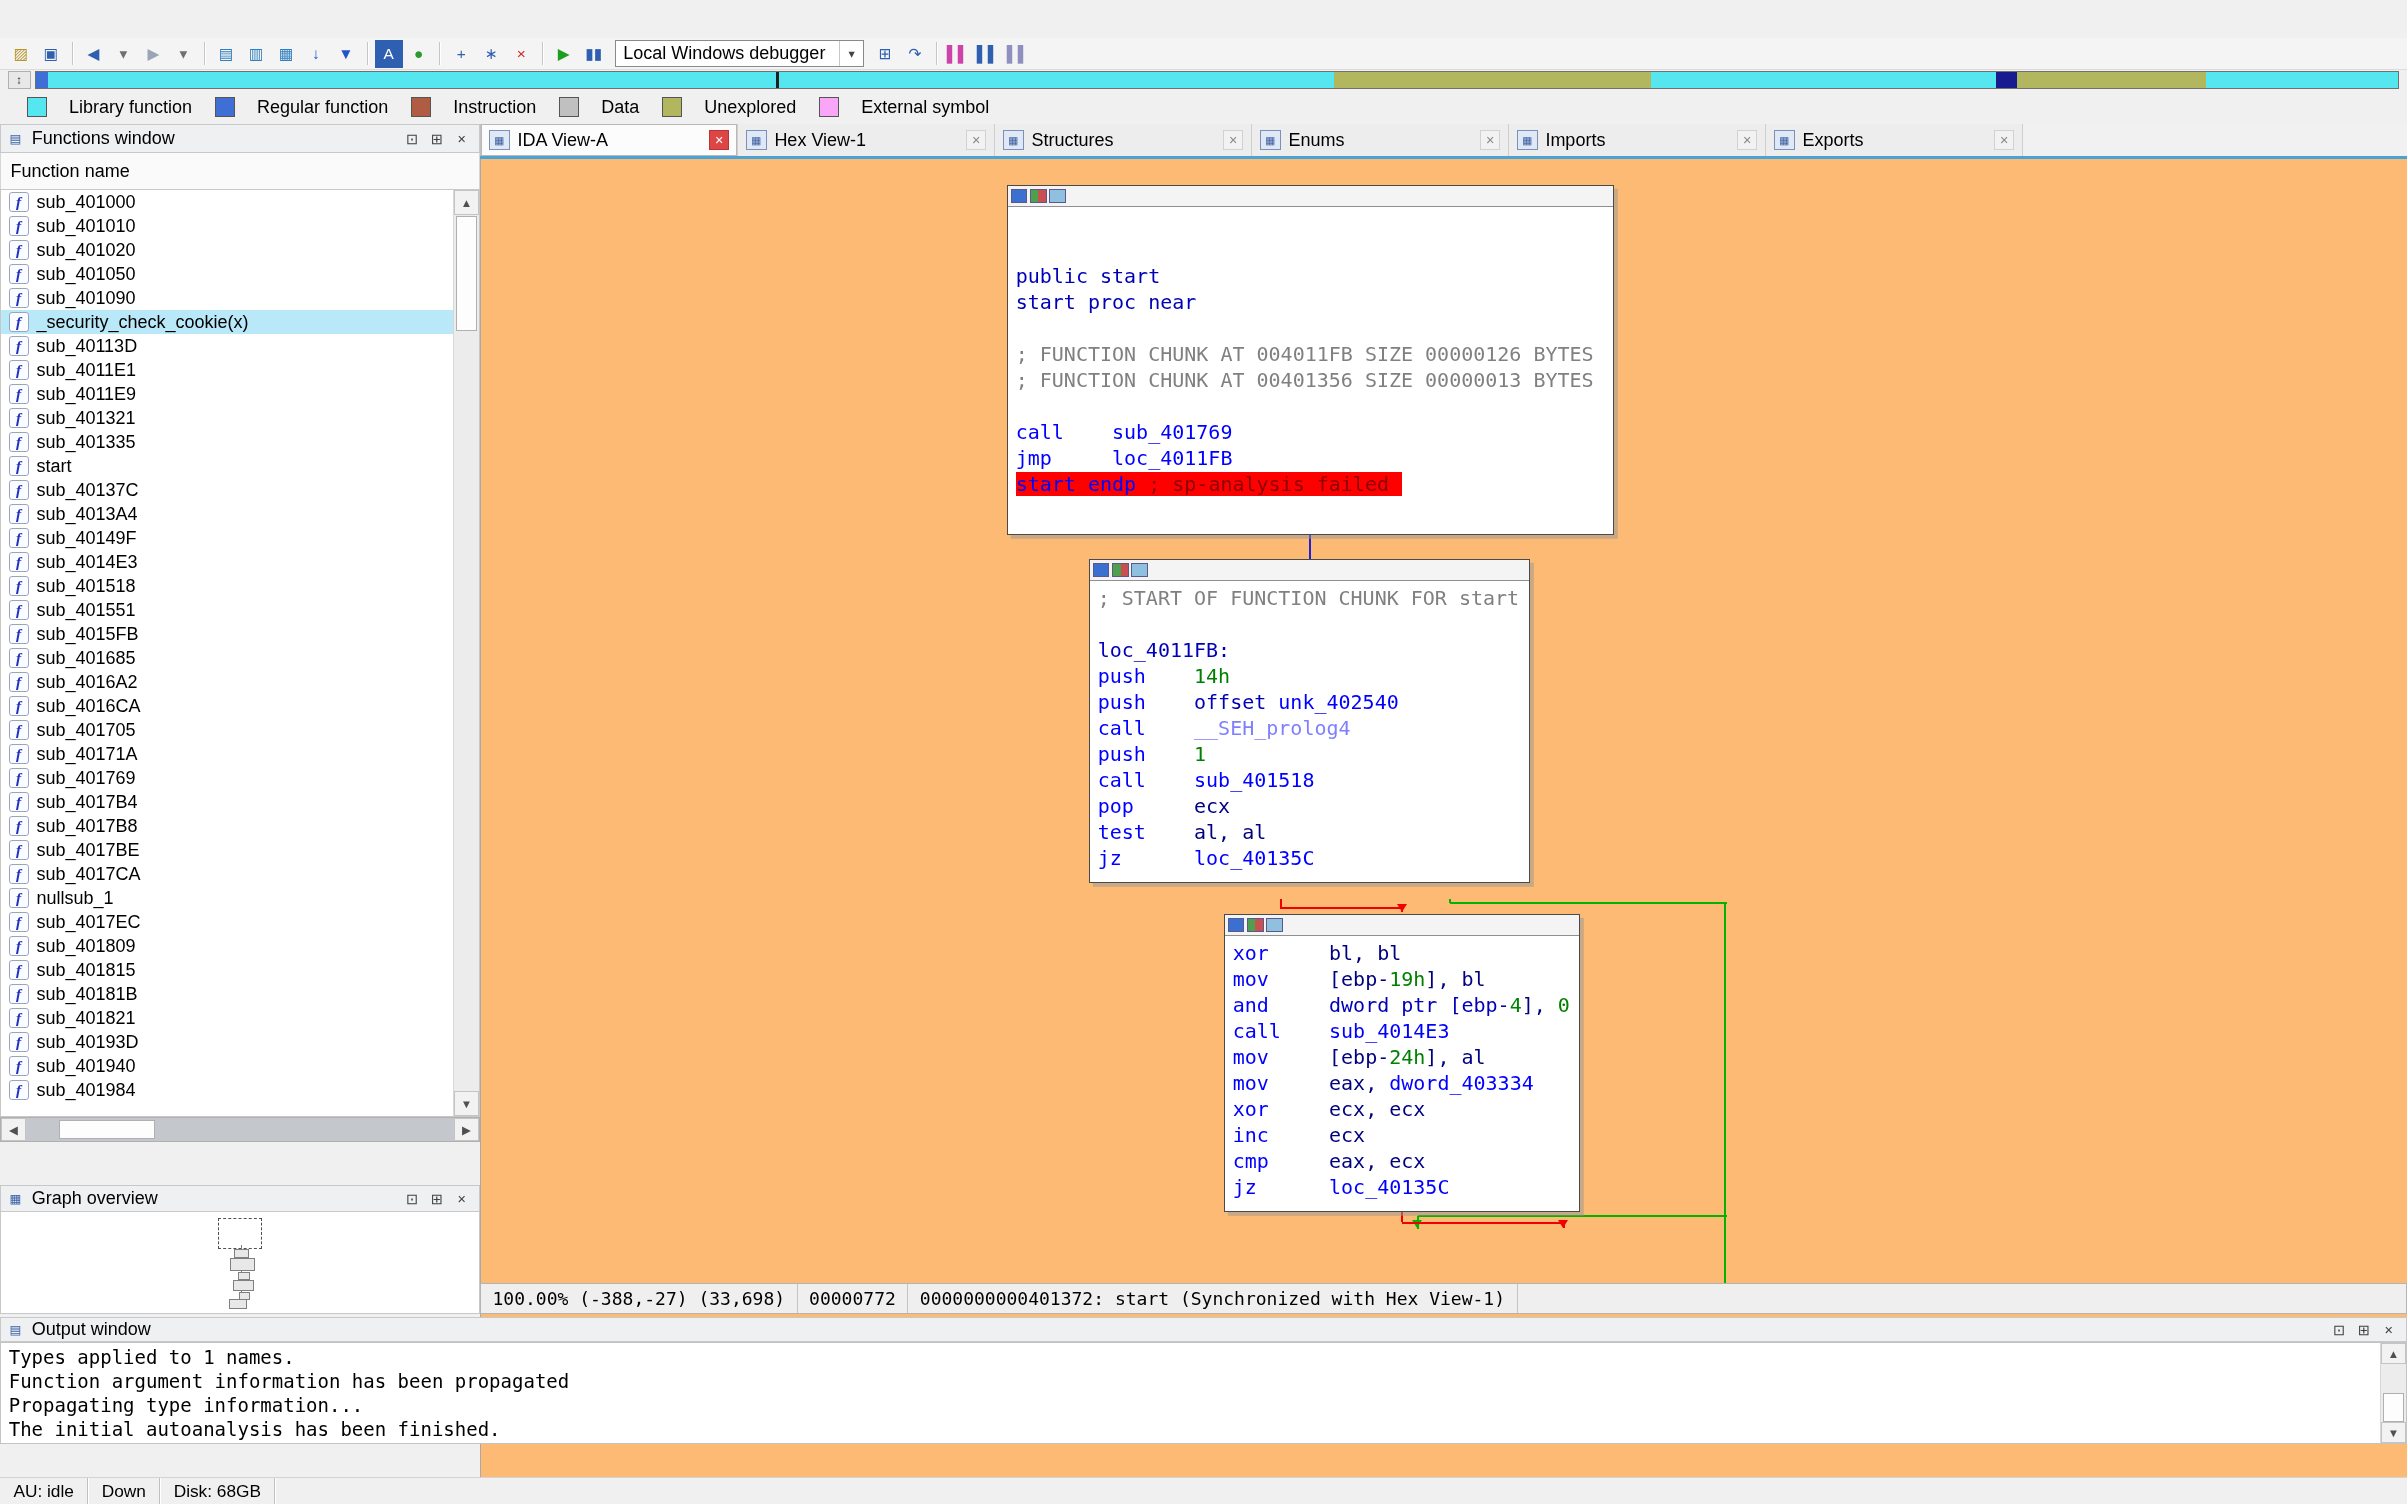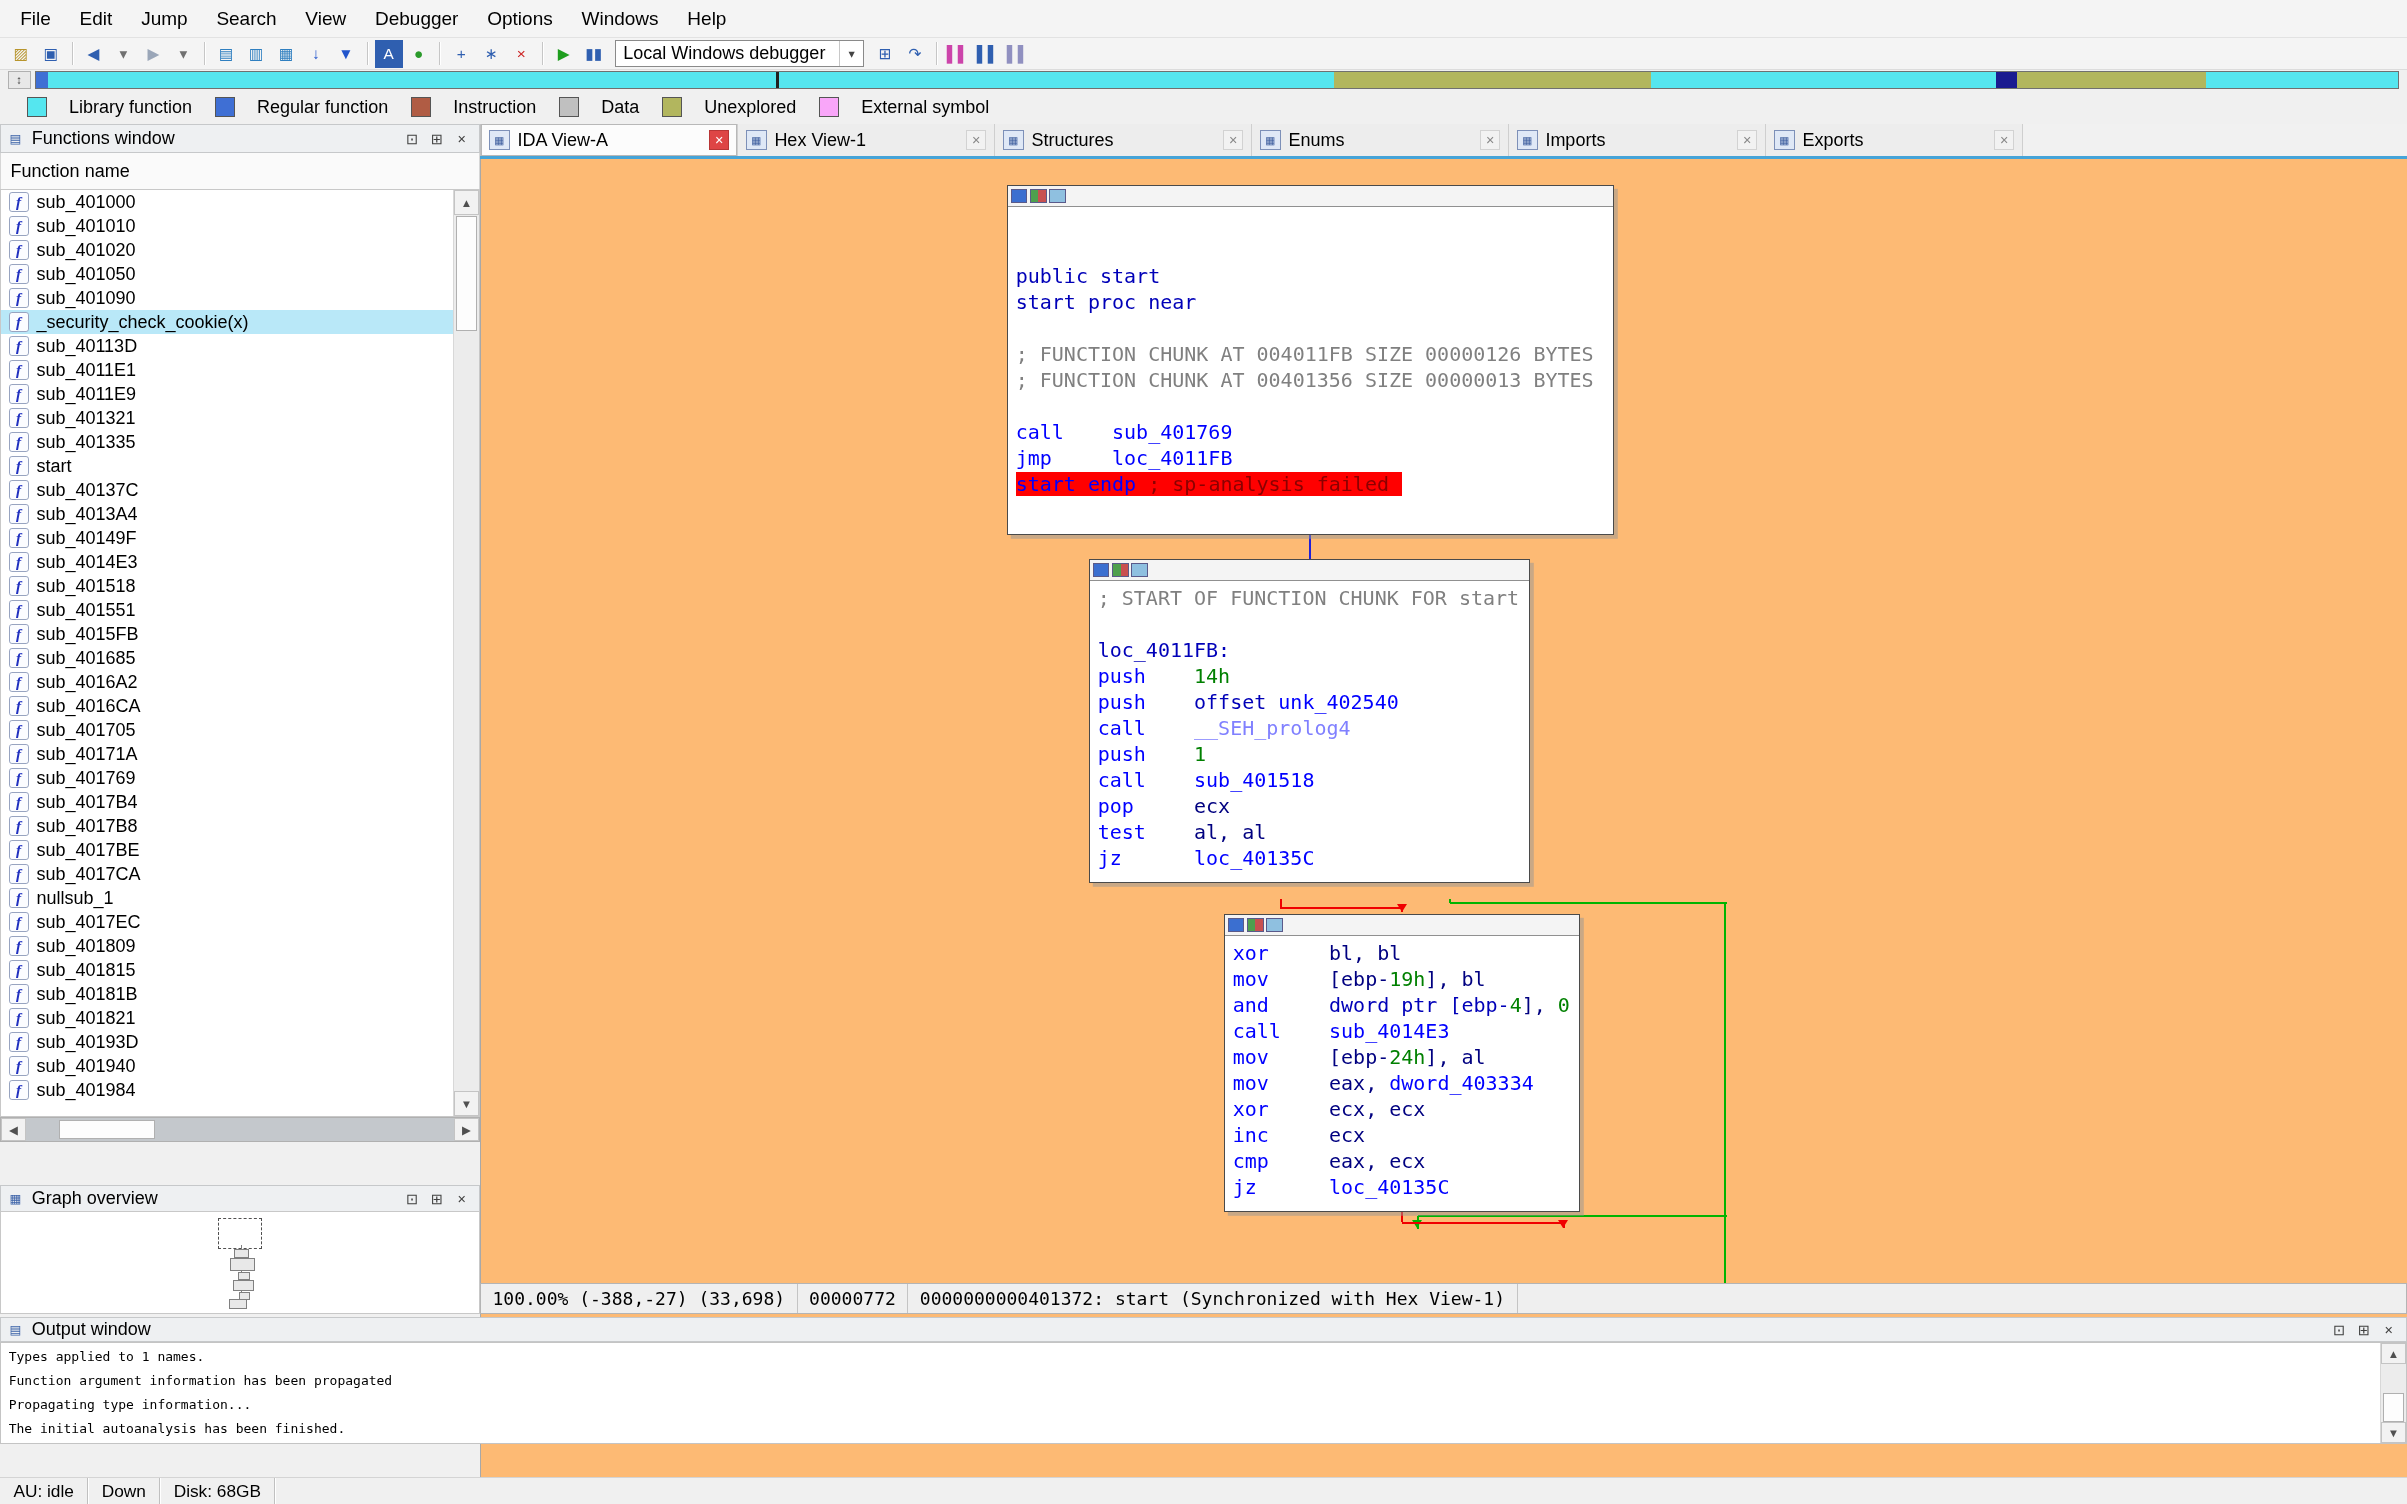--- a/index.html
+++ b/index.html
@@ -118,52 +118,41 @@
 
   #gstatus{left:480px;top:1283px;width:1927px;height:31px;display:flex;align-items:center;
            background:#efefef;border:1px solid #b4b4b4;font-family:"DejaVu Sans Mono",monospace;font-size:18px;}
   .gs-cell{padding:0 11.5px;border-right:1px solid #c4c4c4;height:100%;display:flex;
            align-items:center;white-space:pre;}
 
   
   #out-title{left:0;top:1317px;width:2407px;height:25px;}
   #out-content{left:0;top:1342px;width:2407px;height:102px;background:#fff;border:1px solid #c4c4c4;}
   #out-lines{position:absolute;left:0;top:0;right:25px;bottom:0;padding:1.9px 7.7px;
-             font-family:"DejaVu Sans Mono",monospace;font-size:13px;line-height:24px;overflow:hidden;}
+             font-family:"DejaVu Sans Mono",monospace;font-size:19px;line-height:24px;overflow:hidden;}
   #out-vscroll{position:absolute;right:0;top:0;width:25px;bottom:0;background:#ececec;border-left:1px solid #d8d8d8;}
   #out-vscroll .sb-btn{height:21px;}
 
   
   #idcrow{left:0;top:1446px;width:2407px;height:29px;display:flex;align-items:center;gap:5.8px;padding:0 2.9px;}
   #idc-btn{width:96px;height:25px;background:#e8e8e8;border:1px solid #9a9a9a;
            box-shadow:inset 1px 1px 0 #fff;font-size:17.3px;display:flex;align-items:center;justify-content:center;}
   #idc-input{flex:1;height:25px;border:1px solid #8a8a8a;background:#fff;margin-right:3.8px;
              font-size:17.3px;padding:0 5.8px;font-family:"Liberation Sans",sans-serif;box-sizing:border-box;}
   #statusbar{left:0;top:1477px;width:2407px;height:28px;display:flex;align-items:center;
              border-top:1px solid #d4d4d4;background:#f0f0f0;font-size:17.3px;}
   #statusbar-cells{display:flex;height:100%;align-items:center;}
   .sb-cell{padding:0 13.4px;height:100%;display:flex;align-items:center;
            border-right:1px solid #c0c0c0;box-shadow:1px 0 0 #ffffff;white-space:pre;}
 </style>
 </head>
 <body>
 
 <div id="root">
 
-  <div id="menubar" class="abs">
-      <div class="menu-item">File</div>
-      <div class="menu-item">Edit</div>
-      <div class="menu-item">Jump</div>
-      <div class="menu-item">Search</div>
-      <div class="menu-item">View</div>
-      <div class="menu-item">Debugger</div>
-      <div class="menu-item">Options</div>
-      <div class="menu-item">Windows</div>
-      <div class="menu-item">Help</div>
-    </div>
 
   <div id="toolbar" class="abs">
     <div id="tb-left" class="tb-group">
         <div class="tb-btn" style="color: rgb(184, 149, 45);">▨</div>
         <div class="tb-btn" style="color: rgb(47, 95, 176);">▣</div>
         <div class="tb-sep"></div>
         <div class="tb-btn" style="color: rgb(47, 95, 176);">◀</div>
         <div class="tb-btn" style="color: rgb(112, 112, 112);">▾</div>
         <div class="tb-btn" style="color: rgb(154, 166, 184);">▶</div>
         <div class="tb-btn" style="color: rgb(112, 112, 112);">▾</div>

